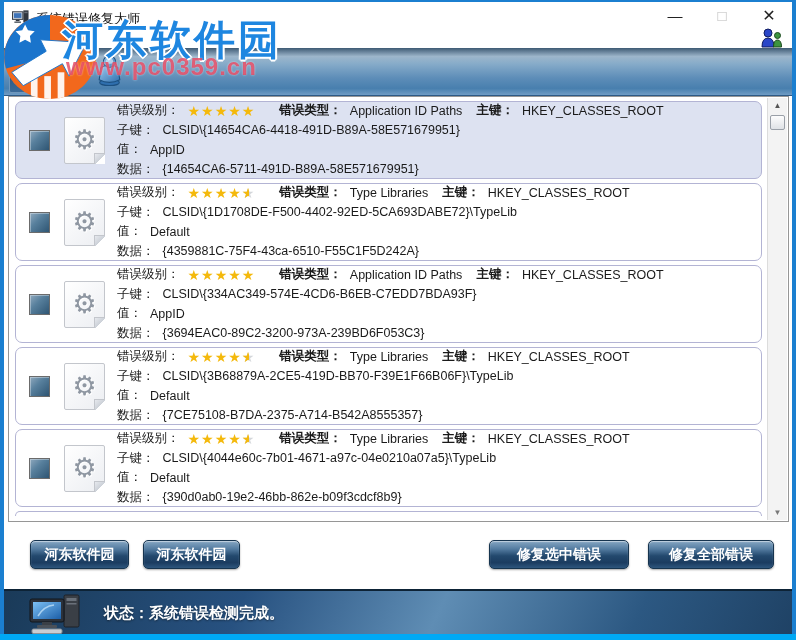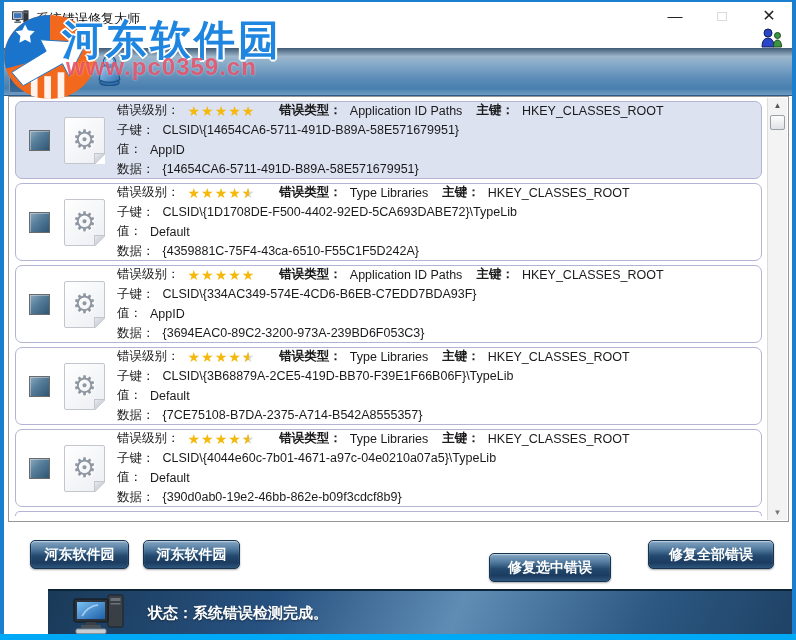--- a/index.html
+++ b/index.html
@@ -110,29 +110,28 @@
   .btn {
     position:absolute; top:540px; height:29px;
     color:#fff; font-weight:bold; font-size:14px; text-align:center; line-height:27px;
     border-radius:5px; cursor:default;
     background:linear-gradient(180deg,#86a7c3 0%,#537ba0 30%,#23496e 55%,#1b3c60 80%,#2e567d 100%);
     border:1px solid #16344f;
     box-shadow: inset 0 1px 1px rgba(255,255,255,.5), 0 1px 2px rgba(0,0,0,.35);
   }
   .btn.b1 { left:30px;  width:99px; }
   .btn.b2 { left:143px; width:97px; }
-  .btn.b3 { left:489px; width:122px;margin-top:13px; }
+  .btn.b3 { left:489px; width:140px; }
   .btn.b4 { left:648px; width:126px; }
 
   
   .statusbar {
     position:absolute; left:4px; right:4px; top:589px; height:45px;
     background:linear-gradient(115deg,#1a3a58 0%,#275180 30%,#5f8db4 55%,#2c5882 80%,#1f4265 100%);
     border-top:2px solid #0d2336;
-    margin-left:44px;
   }
   .status-icon { position:absolute; left:24px; top:3px; }
   .status-text {
     position:absolute; left:100px; top:13px;
     color:#fff; font-weight:bold; font-size:15px;
     text-shadow:0 1px 2px rgba(0,0,0,.45);
   }
 </style>
 </head>
 <body>
@@ -269,21 +268,21 @@
               <span class="st f">★</span>
               <span class="st f">★</span>
             </span>
           <span class="lbl sp">错误类型：</span>
           <span class="val">Application ID Paths</span>
           <span class="lbl sp">主键：</span>
           <span class="val">HKEY_CLASSES_ROOT</span>
         </div>
         <div class="line">
           <span class="lbl">子键：</span>
-          <span class="val">CLSID\{14654CA6-5711-491D-B89A-58E571679951}</span>
+          <span class="val">CLSID\{14654CA6-4418-491D-B89A-58E571679951}</span>
         </div>
         <div class="line">
           <span class="lbl">值：</span>
           <span class="val">AppID</span>
         </div>
         <div class="line">
           <span class="lbl">数据：</span>
           <span class="val">{14654CA6-5711-491D-B89A-58E571679951}</span>
         </div>
       </div>

